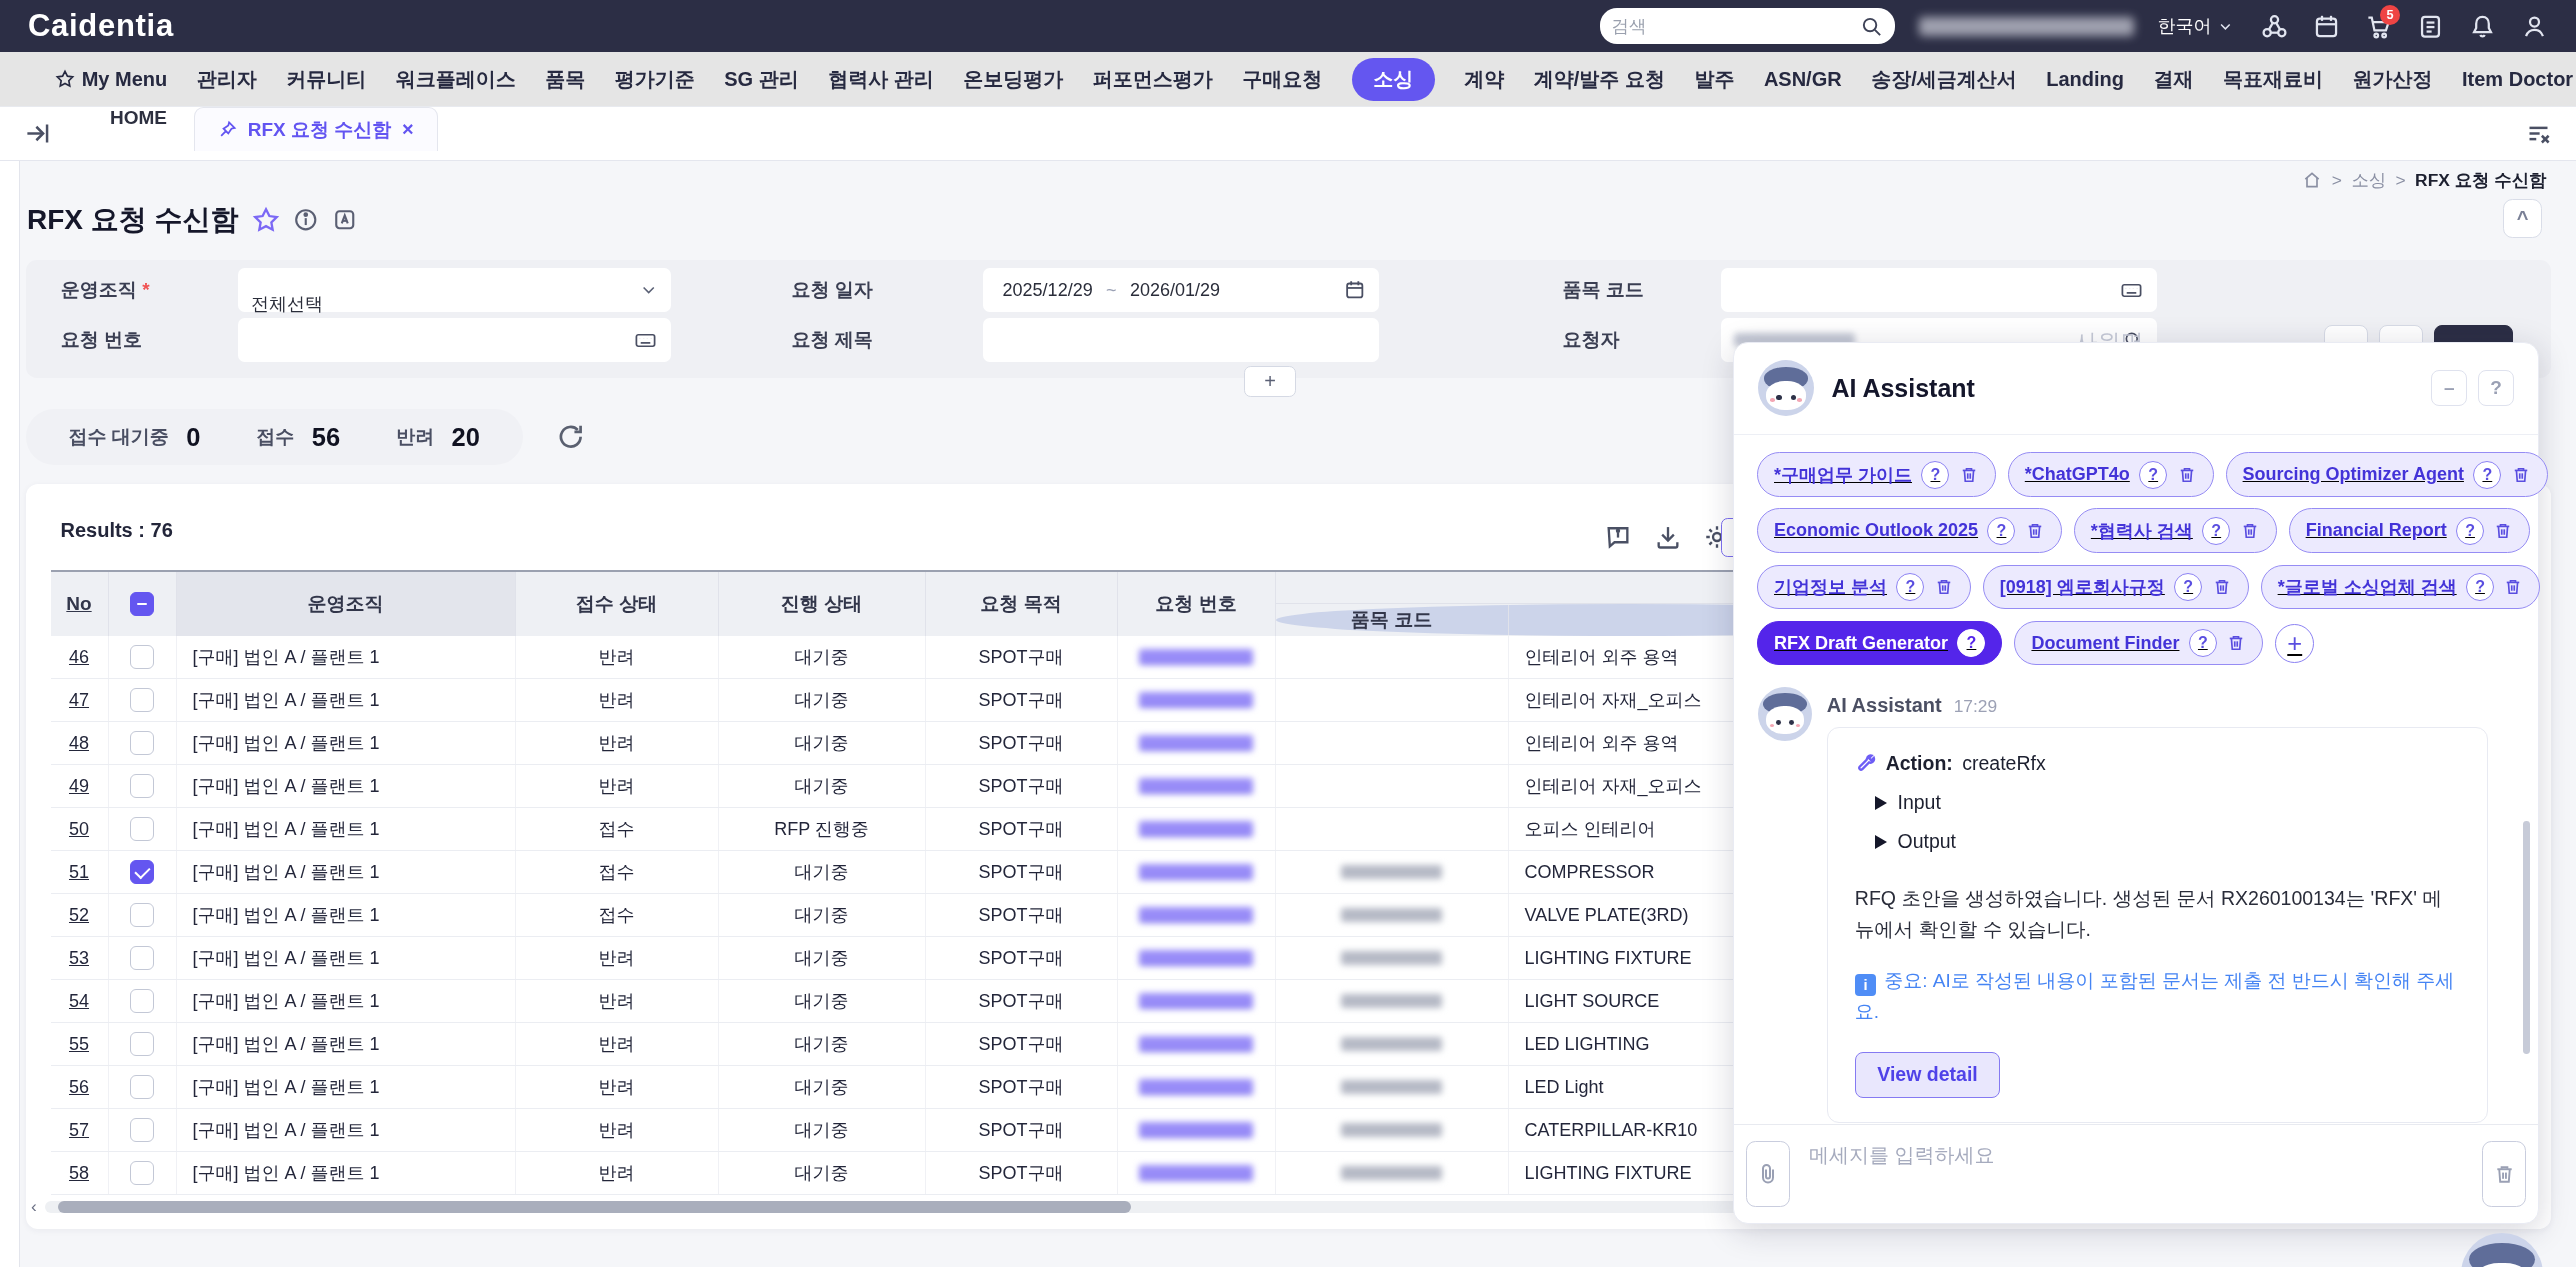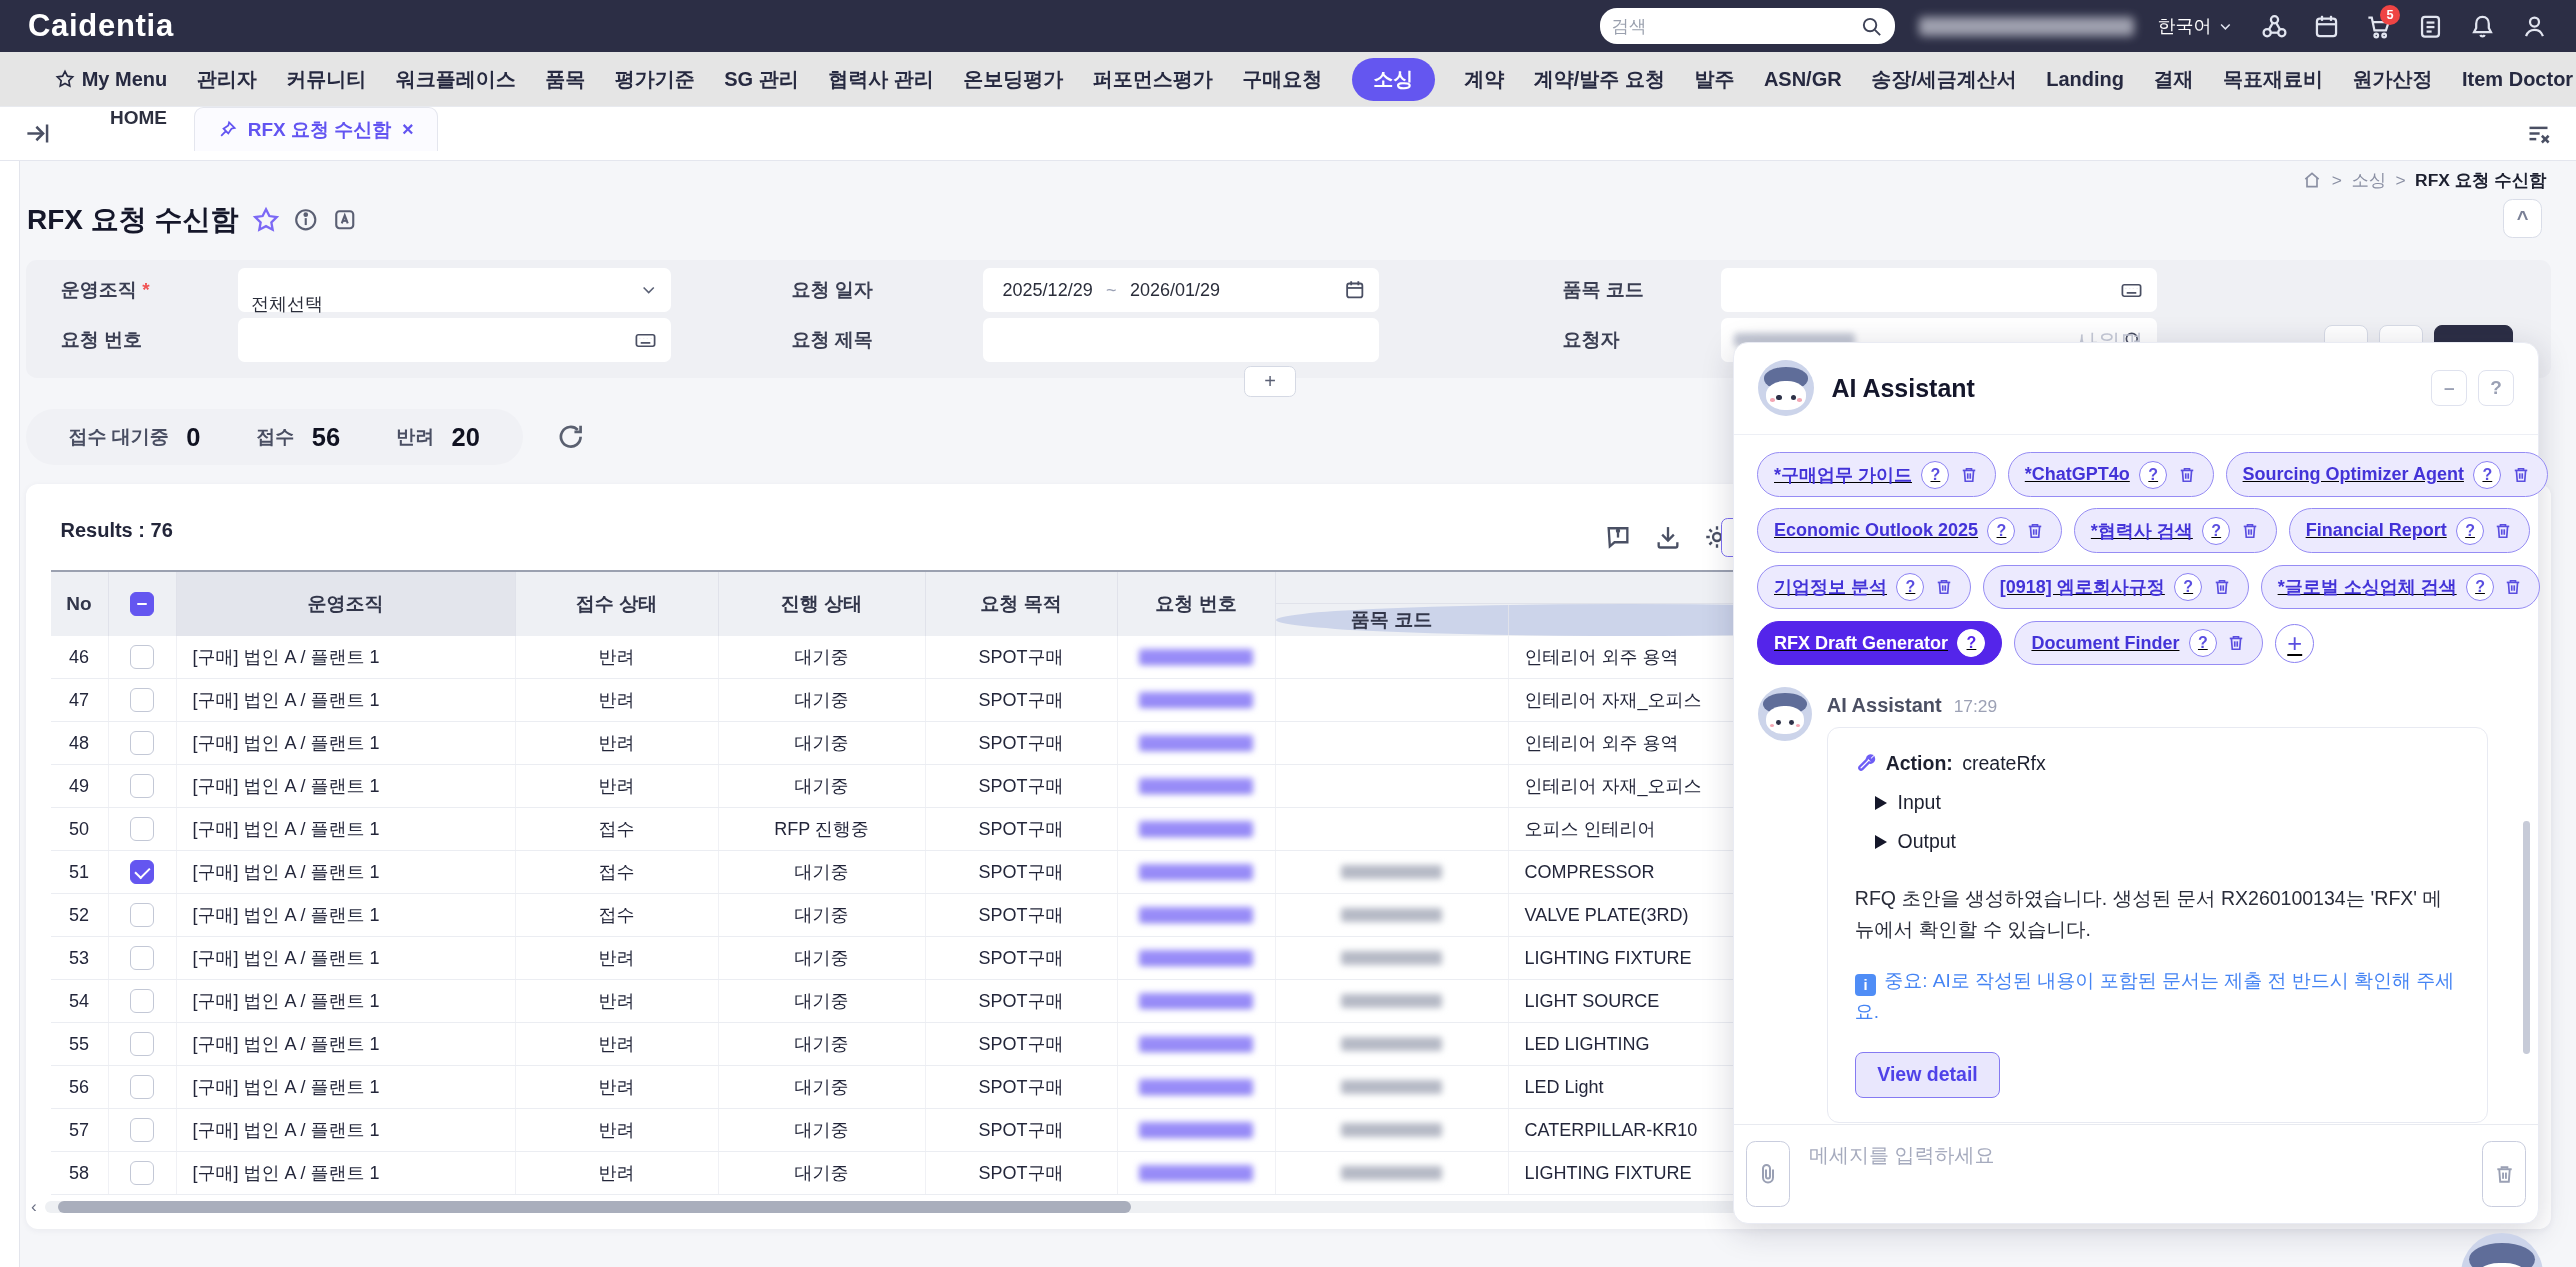--- a/index.html
+++ b/index.html
@@ -83,21 +83,21 @@
   .t-hdr { display:flex; border-top:2px solid #9ba1b0; background:#eef0f4; height:66px; }
   .t-hdr .hc { display:flex; align-items:center; justify-content:center; font-size:19px; font-weight:700; color:#32364a; border-right:0.7px solid #e0e2ea; }
   .hc.dark { background:#e3e5ec; }
   .hgroup { display:flex; flex-direction:column; }
   .hgroup .top { height:32px; border-bottom:0.7px solid #e0e2ea; }
   .hgroup .bot { flex:1; display:flex; }
   .hgroup .bot .hc { flex:none; height:100%; }
   .t-row { display:flex; height:43px; border-bottom:0.7px solid #ebedf2; background:#fff; }
   .t-row .tc { display:flex; align-items:center; justify-content:center; font-size:18px; color:#23263a; border-right:0.7px solid #f0f1f5; }
   .tc.left { justify-content:flex-start; padding-left:16px; }
-  .c-no{width:58px;} .c-cb{width:68px;} .c-org{width:339px;} .c-rcpt{width:203px;} .c-prog{width:207px;} .c-purp{width:192px;} .c-rqno{width:158px;} .c-code{width:233px;} .c-name{width:470px;}
+  .c-no{width:58px;text-decoration:underline;} .c-cb{width:68px;} .c-org{width:339px;} .c-rcpt{width:203px;} .c-prog{width:207px;} .c-purp{width:192px;} .c-rqno{width:158px;} .c-code{width:233px;} .c-name{width:470px;}
   .cb { width:24px; height:24px; border:1.3px solid #c3c8d6; border-radius:6px; background:#fff; display:flex; align-items:center; justify-content:center; cursor:pointer; }
   .cb.checked, .cb.indet { background:#6456f0; border-color:#6456f0; }
   .cb.checked::after { content:""; width:6.7px; height:12px; border:solid #fff; border-width:0 2.7px 2.7px 0; transform:rotate(45deg); margin-top:-2.7px; }
   .cb.indet::after { content:""; width:10.7px; height:2.7px; background:#fff; border-radius:1.3px; }
   .blob-link { width:114px; height:16px; background:#998df8; border-bottom:3.4px solid #8377f2; border-radius:2.7px; filter:blur(3.4px); }
   .blob-code { width:101px; height:13.4px; background:#b6bac6; border-radius:2.7px; filter:blur(3.4px); }
   .hscroll { position:absolute; left:5.4px; top:712px; display:flex; align-items:center; gap:8px; width:1717px; }
   .hs-arrow { font-size:17.4px; color:#6a6f84; }
   .hs-track { flex:1; height:12px; background:#eef0f3; border-radius:6px; position:relative; }
   .hs-thumb { position:absolute; left:13.4px; top:0; width:1073px; height:12px; background:#a9aebc; border-radius:6px; cursor:grab; }

